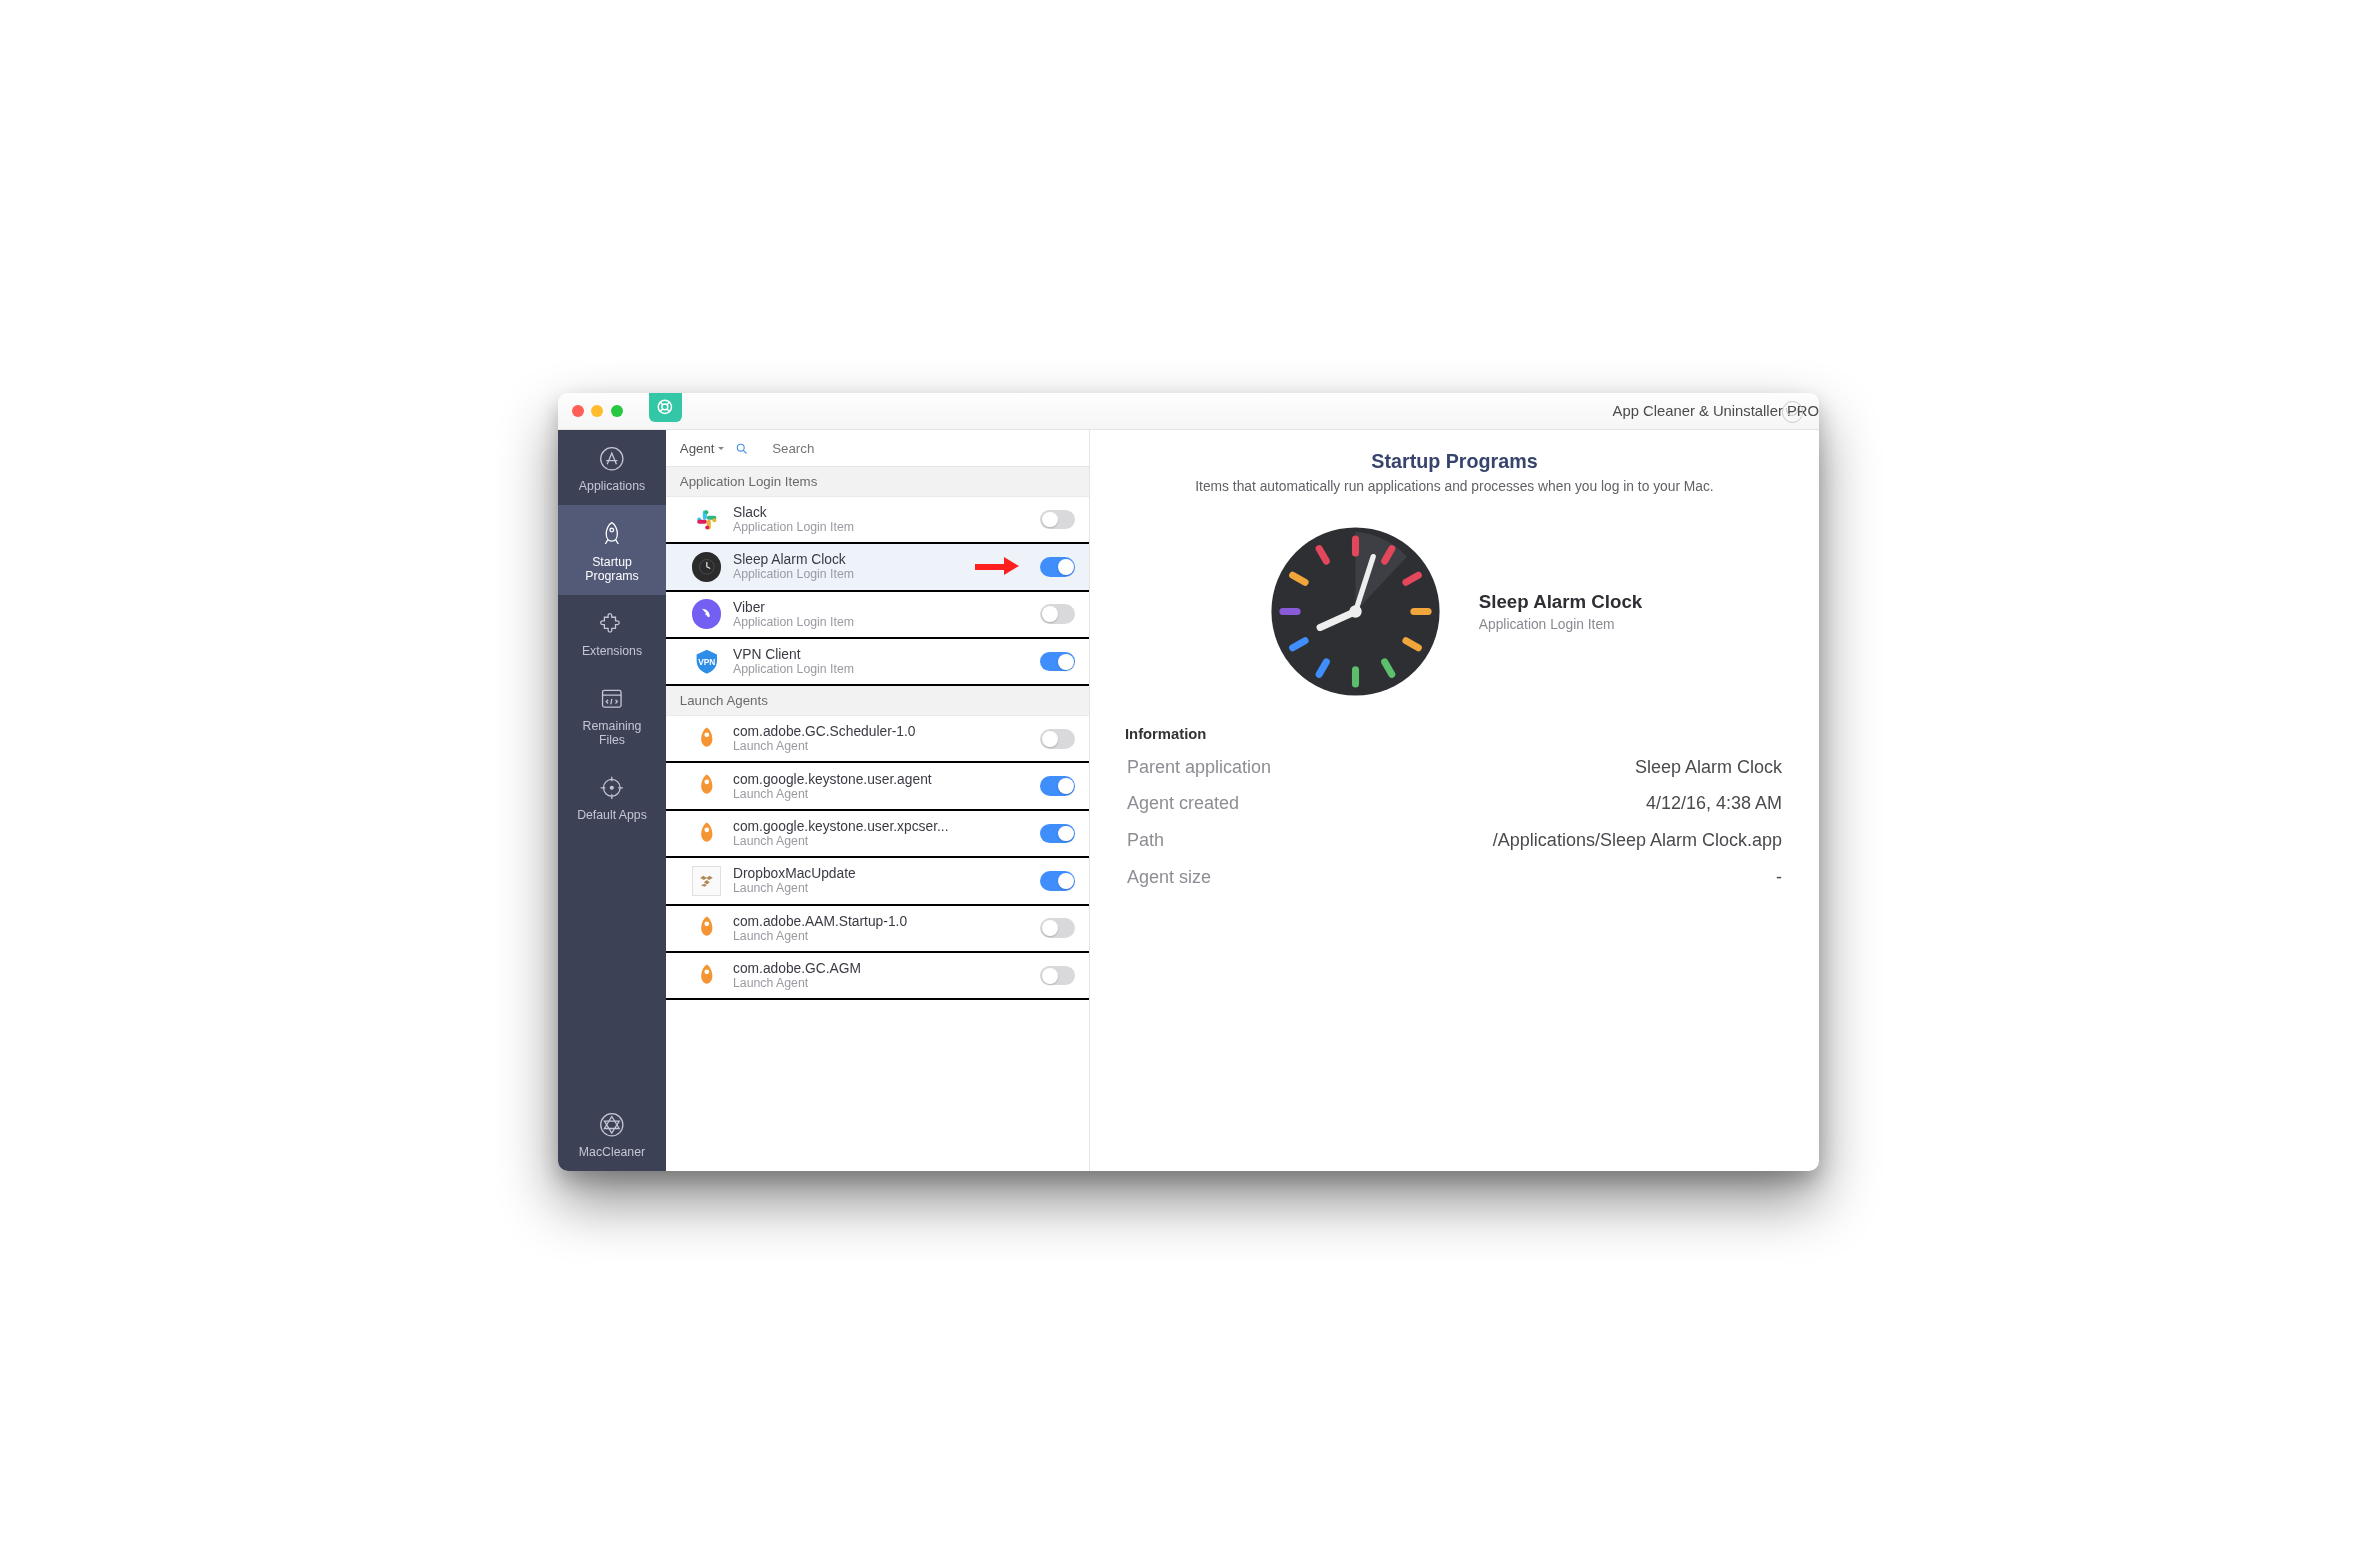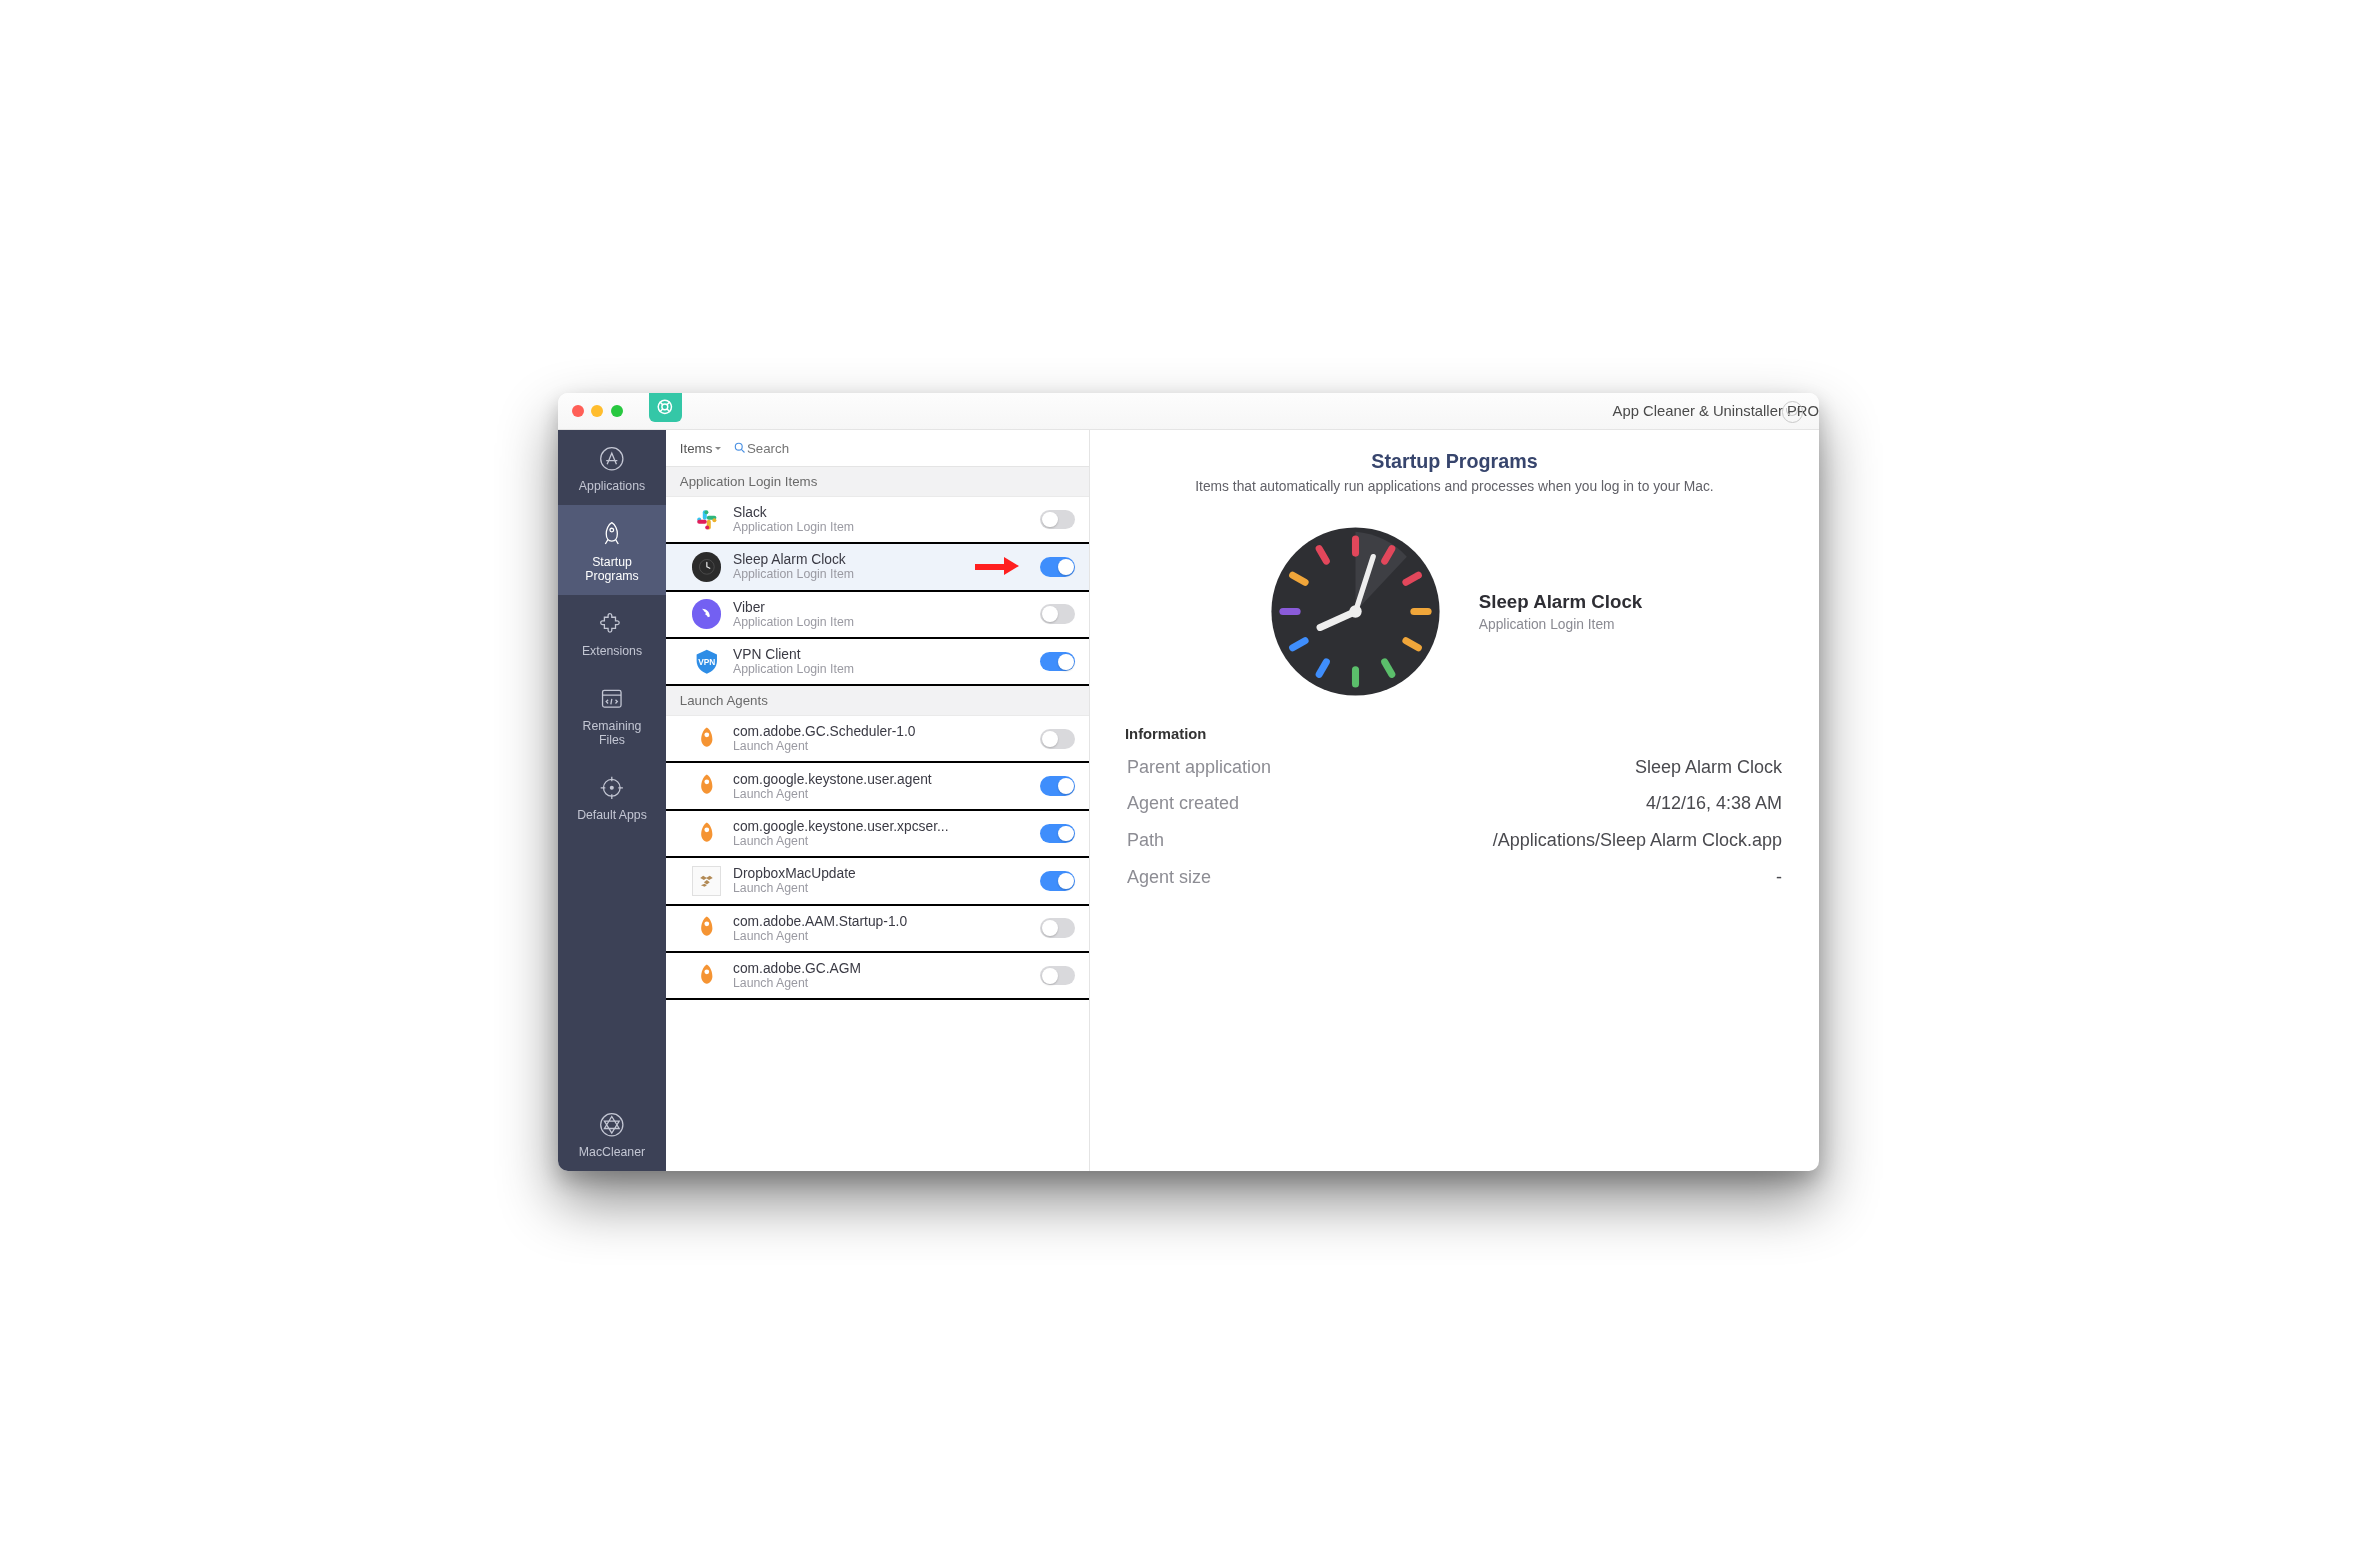--- a/index.html
+++ b/index.html
@@ -69,21 +69,21 @@
     min-height:0;
   }
   
   .listcol { border-right:1px solid #e4e4e4; display:flex; flex-direction:column; min-height:0;}
   .list-toolbar {
     height:37px; display:flex; align-items:center; gap:11.8px;
     padding: 0 13.8px; border-bottom:1px solid #e4e4e4; font-size:13.3px;
   }
   .kind-drop { color:#555; display:flex;align-items:center;gap:3px; cursor:pointer;}
   .kind-drop::after{content:"";border:3.9px solid transparent;border-top-color:#888;margin-top:3.9px;}
-  .search-wrap { display:flex;align-items:center;gap:0; color:#8a8a8a;}
+  .search-wrap { display:flex;align-items:flex-end;gap:23px; color:#8a8a8a;}
   .search-wrap svg{width:13.8px;height:13.8px;stroke:#4a90e2;fill:none;stroke-width:2;}
   .search-input { border:none; outline:none; font-size:13.3px; color:#555; background:transparent; width:128px;}
   .section-head {
     background:#f2f2f3; color:#6a6a6a; font-size:13.3px;
     padding:6.9px 13.8px; border-bottom:1px solid #eaeaea;
   }
   .items { overflow:auto; flex:1;}
   .row {
     display:flex; align-items:center; gap:11.8px;
     padding:7.9px 13.8px 7.9px 25.6px; border-bottom:2px solid #000000;
@@ -210,21 +210,21 @@
         </svg>
       <div class="side-label">MacCleaner</div>
     </div>
   </div>
 
   <div class="main">
 
     <div class="listcol">
       <div class="list-toolbar">
         <div class="kind-drop">
-          <span>Items</span>
+          <span>Agent</span>
         </div>
         <div class="search-wrap">
           <svg viewBox="0 0 24 24">
               <circle cx="10" cy="10" r="6"></circle>
               <path d="M20 20l-5.5-5.5"></path>
             </svg>
           <input class="search-input" placeholder="Search" style="">
         </div>
       </div>
 

